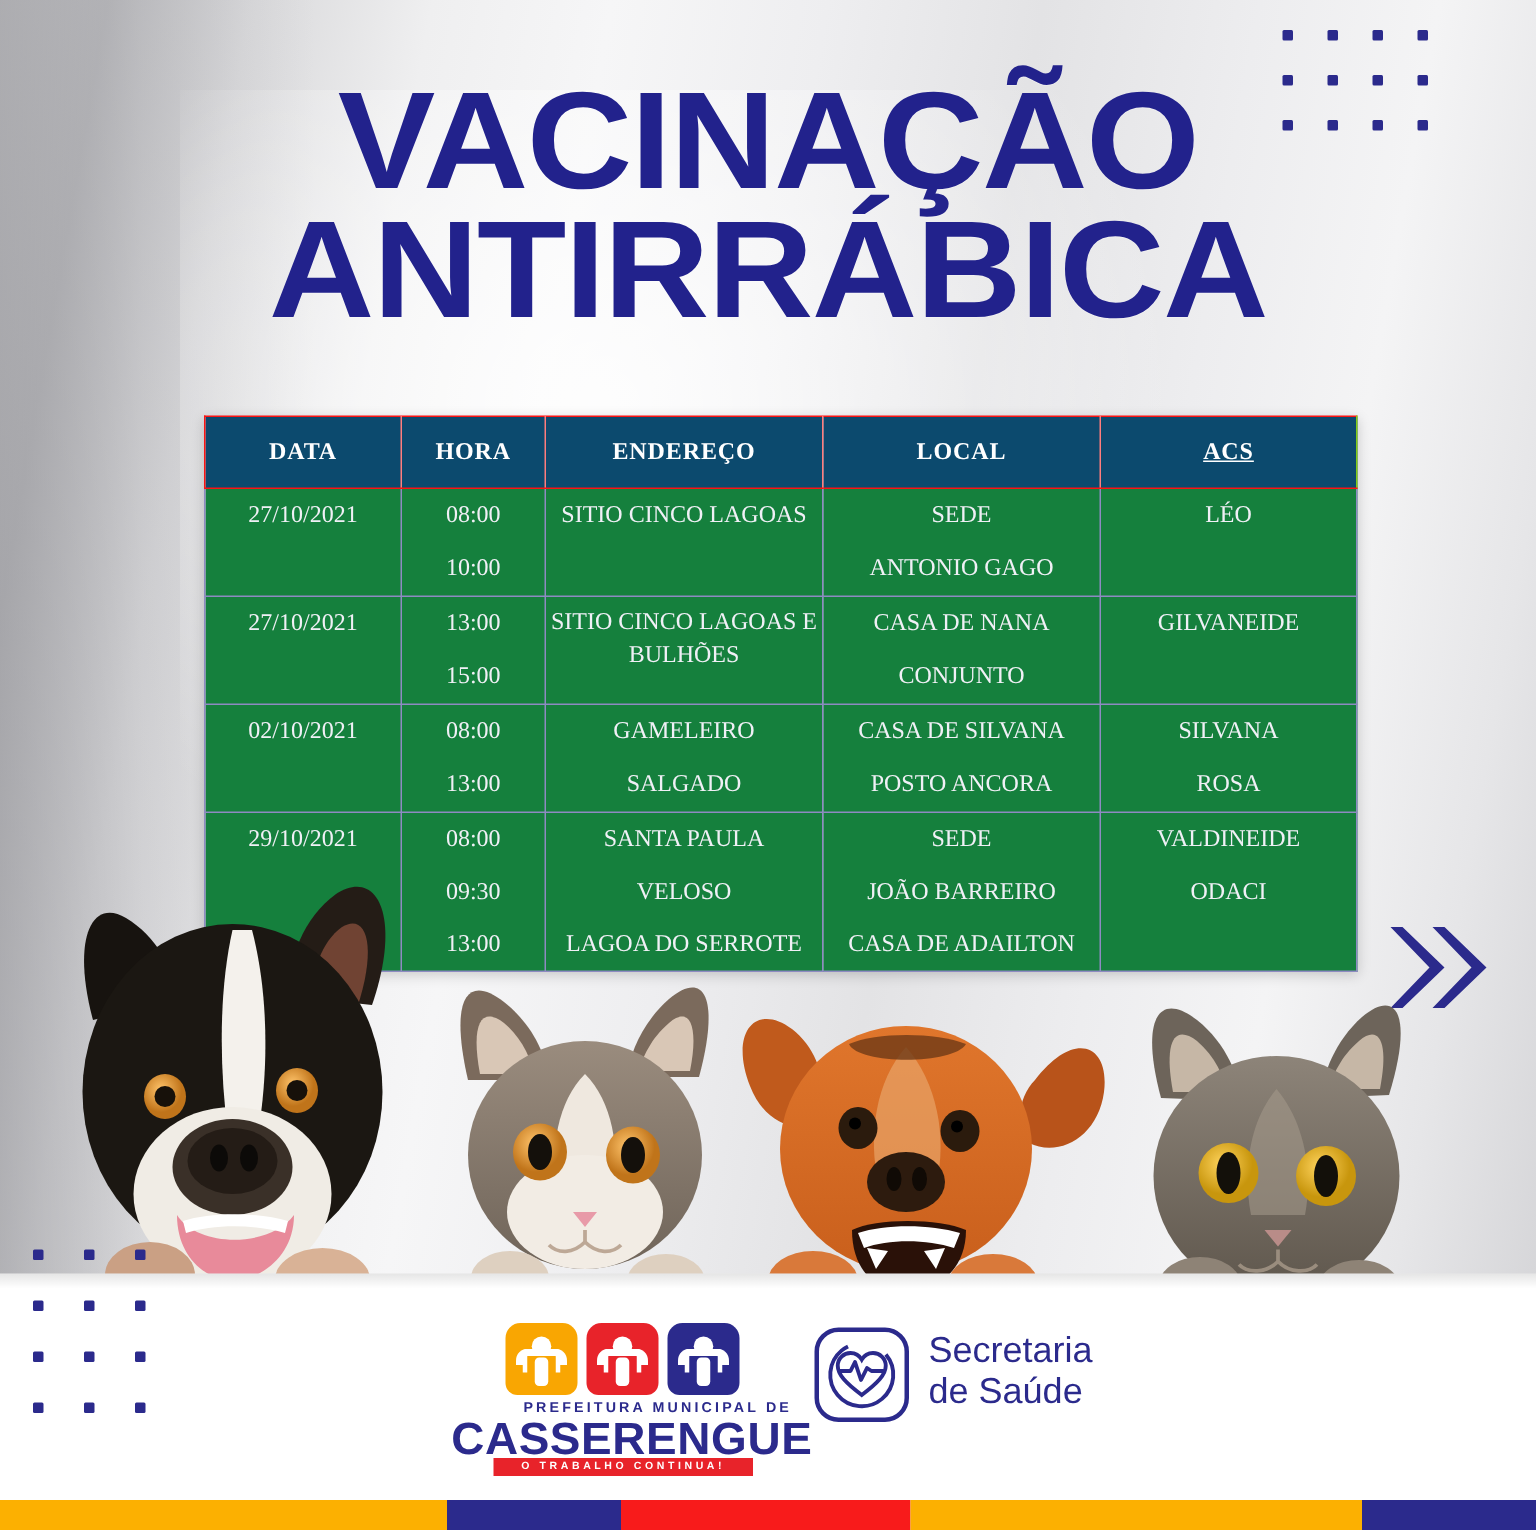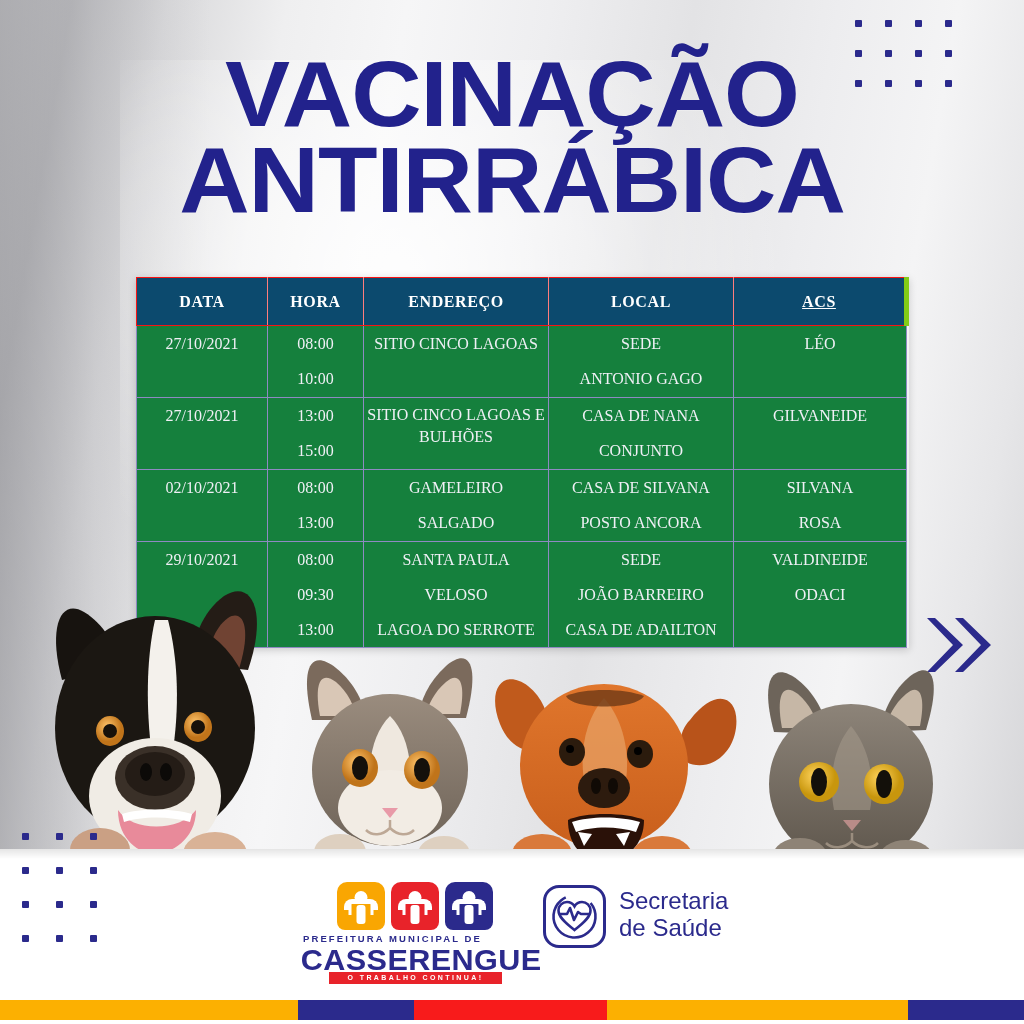--- a/index.html
+++ b/index.html
@@ -82,21 +82,21 @@
     box-shadow:0 2px 8px rgba(0,0,0,.18);
   }
   #sched th{
     background:#0c4a6e;color:#ffffff;
     font-family:"Liberation Serif", serif;
     font-weight:bold;font-size:16px;letter-spacing:.6px;
     height:45px;vertical-align:middle;text-align:center;
     border:1px solid #fa1313;
     border-right:1px solid #ff7d7d;
   }
-  #sched th:last-child{border-right:5px solid #84cc16;text-decoration:underline;}
+  #sched th:last-child{border-right:1px solid #84cc16;text-decoration:underline;}
   #sched td{
     background:#15803d;color:#f0f0f6;
     font-family:"Liberation Serif", serif;
     font-size:16px;text-align:center;vertical-align:top;
     border:1px solid #8e8ac2;
     padding:0;
   }
   #sched td .ln{display:block;height:35px;line-height:35px;white-space:nowrap;}
   #sched td .ln.wrap{height:auto;line-height:22px;padding-top:6px;white-space:normal;}
   #sched tbody tr{height:72px;}
@@ -126,21 +126,21 @@
     width:9px;height:19px;background:#fff;border-radius:3px;
     box-shadow:-11px -6px 0 -3px #fff, 11px -6px 0 -3px #fff;
   }
   .fig .arms{
     position:absolute;left:50%;top:17px;transform:translateX(-50%);
     width:34px;height:11px;
     border-top:5px solid #fff;border-left:5px solid #fff;border-right:5px solid #fff;
     border-radius:8px 8px 0 0;box-sizing:border-box;
   }
   #pref-sub{
-    position:absolute;left:0;top:51px;width:225px;text-align:left;
+    position:absolute;left:0;top:51px;width:225px;text-align:right;
     color:#2b2a8c;font-size:9.5px;font-weight:bold;letter-spacing:2.1px;
   }
   #pref-name{
     position:absolute;left:0;top:61px;width:225px;text-align:center;
     color:#2b2a8c;font-size:30px;font-weight:bold;letter-spacing:.4px;
     transform:scaleX(1.02);
   }
   #pref-bar{
     position:absolute;left:26px;top:90px;width:173px;height:12px;background:#e8232a;
     color:#fff;font-size:7px;font-weight:bold;letter-spacing:2.4px;

